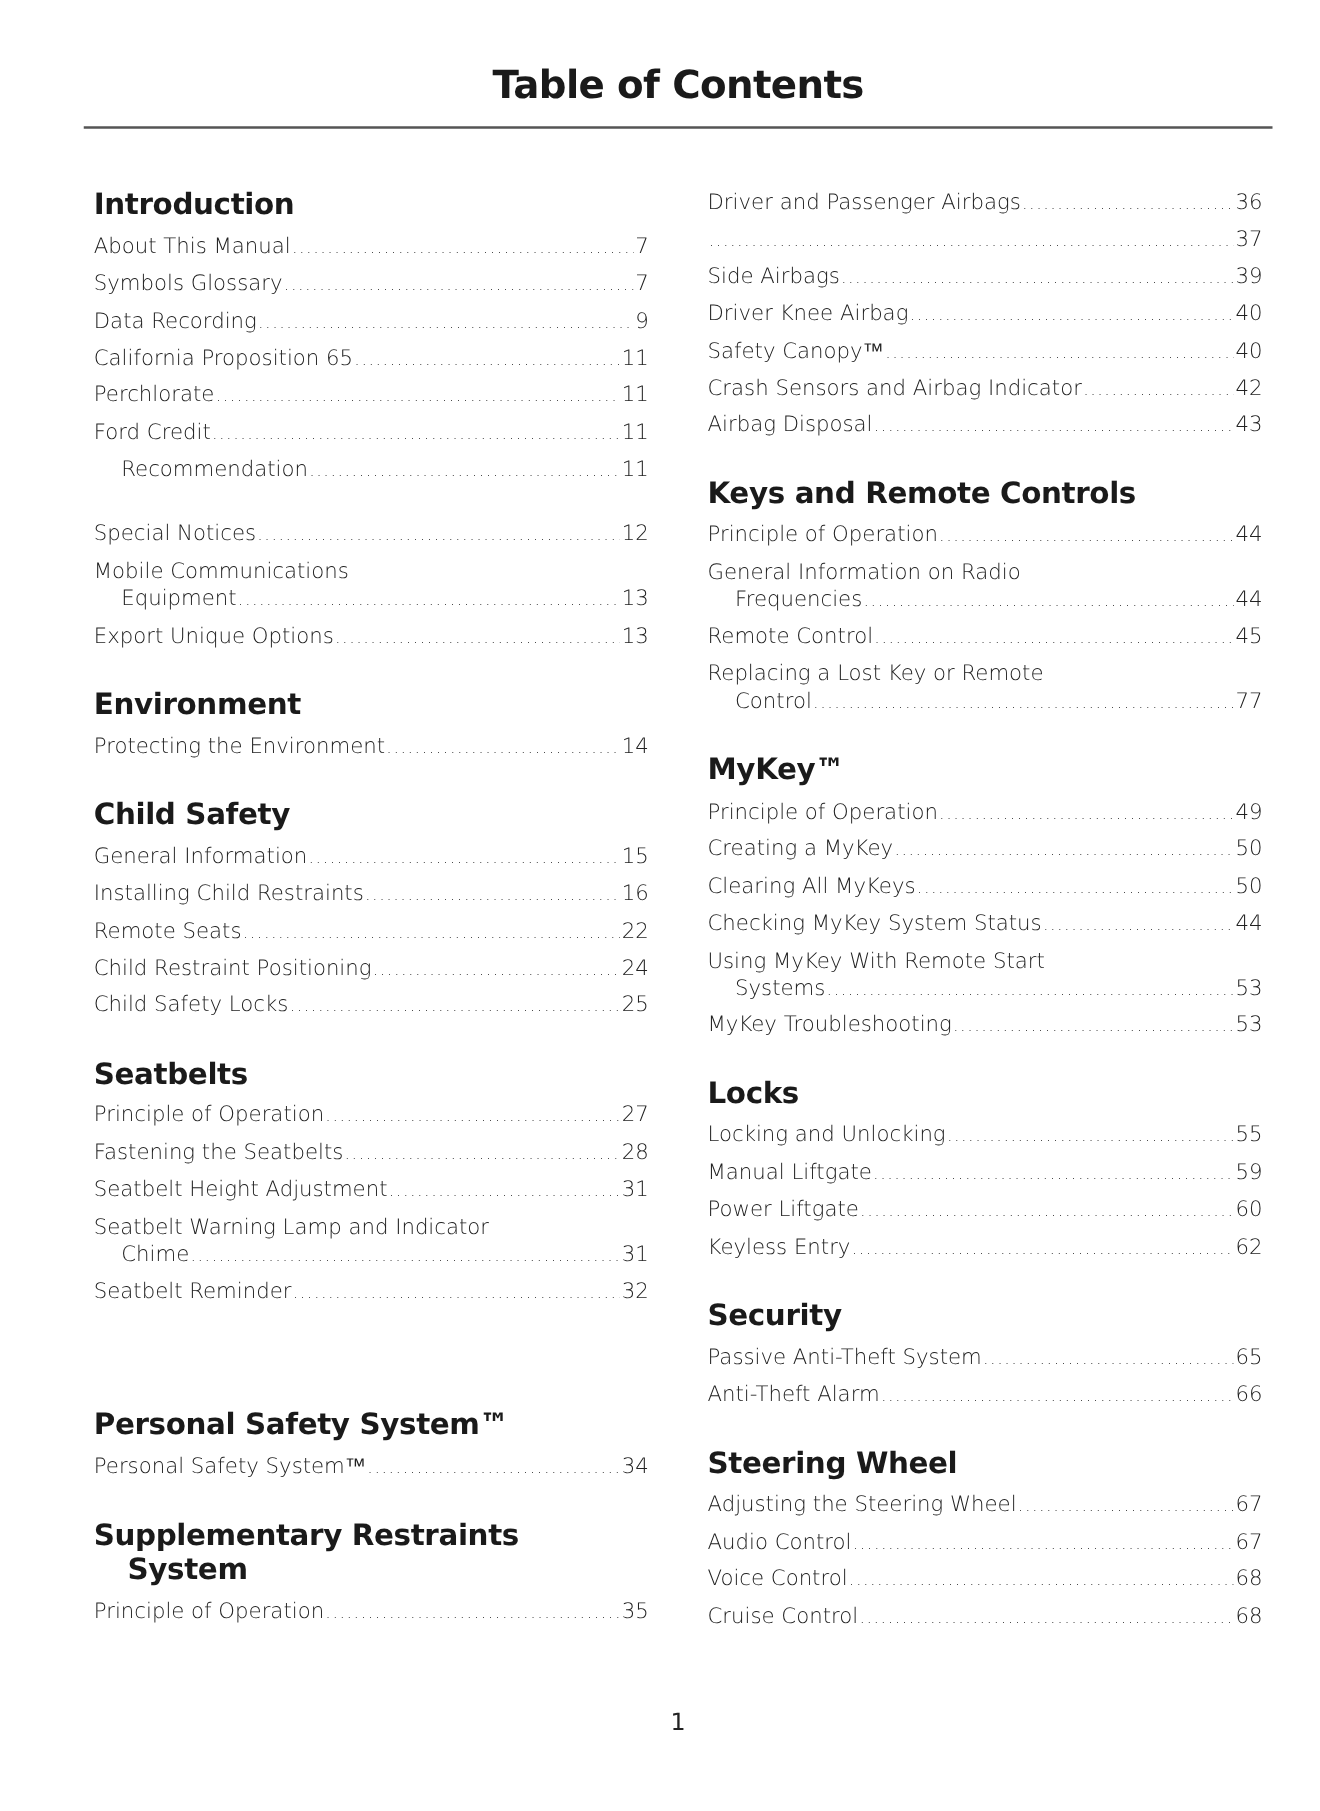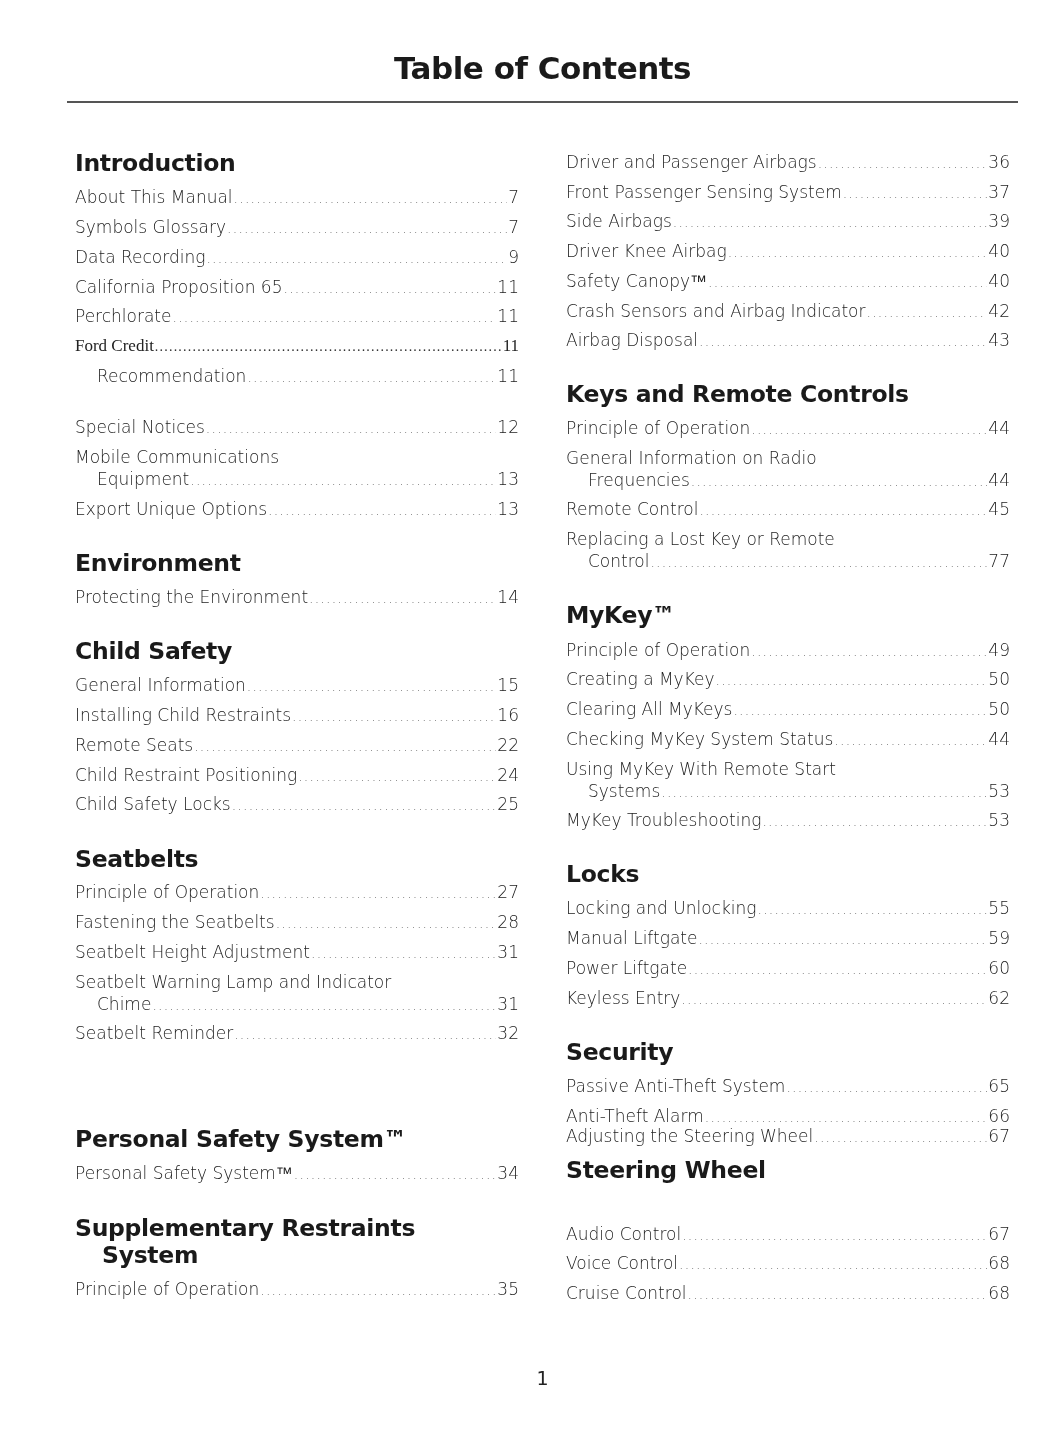--- a/index.html
+++ b/index.html
@@ -63,21 +63,21 @@
         <span class="pg">11</span>
       </div>
     </div>
     <div class="entry" style="top: 305px;">
       <div class="row">
         <span class="lbl">Perchlorate</span>
         <span class="dots"></span>
         <span class="pg">11</span>
       </div>
     </div>
-    <div class="entry" style="top: 335px; font-family: Liberation Serif, serif;">
+    <div class="entry" style="top: 335px;">
       <div class="row">
         <span class="lbl">Ford Credit</span>
         <span class="dots"></span>
         <span class="pg">11</span>
       </div>
     </div>
     <div class="entry" style="top: 365px;">
       <div class="row indent">
         <span class="lbl">Recommendation</span>
         <span class="dots"></span>
@@ -209,21 +209,20 @@
 <div class="col right" id="col-right">
     <div class="entry" style="top: 151px;">
       <div class="row">
         <span class="lbl">Driver and Passenger Airbags</span>
         <span class="dots"></span>
         <span class="pg">36</span>
       </div>
     </div>
     <div class="entry" style="top: 181px;">
       <div class="row">
-        <span class="lbl">Front Passenger Sensing System</span>
         <span class="dots"></span>
         <span class="pg">37</span>
       </div>
     </div>
     <div class="entry" style="top: 210px;">
       <div class="row">
         <span class="lbl">Side Airbags</span>
         <span class="dots"></span>
         <span class="pg">39</span>
       </div>
@@ -369,21 +368,21 @@
       </div>
     </div>
     <div class="entry" style="top: 1105px;">
       <div class="row">
         <span class="lbl">Anti-Theft Alarm</span>
         <span class="dots"></span>
         <span class="pg">66</span>
       </div>
     </div>
     <div class="heading" style="top: 1157px;"><span>Steering Wheel</span></div>
-    <div class="entry" style="top: 1125px;">
+    <div class="entry" style="top: 1193px;">
       <div class="row">
         <span class="lbl">Adjusting the Steering Wheel</span>
         <span class="dots"></span>
         <span class="pg">67</span>
       </div>
     </div>
     <div class="entry" style="top: 1223px;">
       <div class="row">
         <span class="lbl">Audio Control</span>
         <span class="dots"></span>

